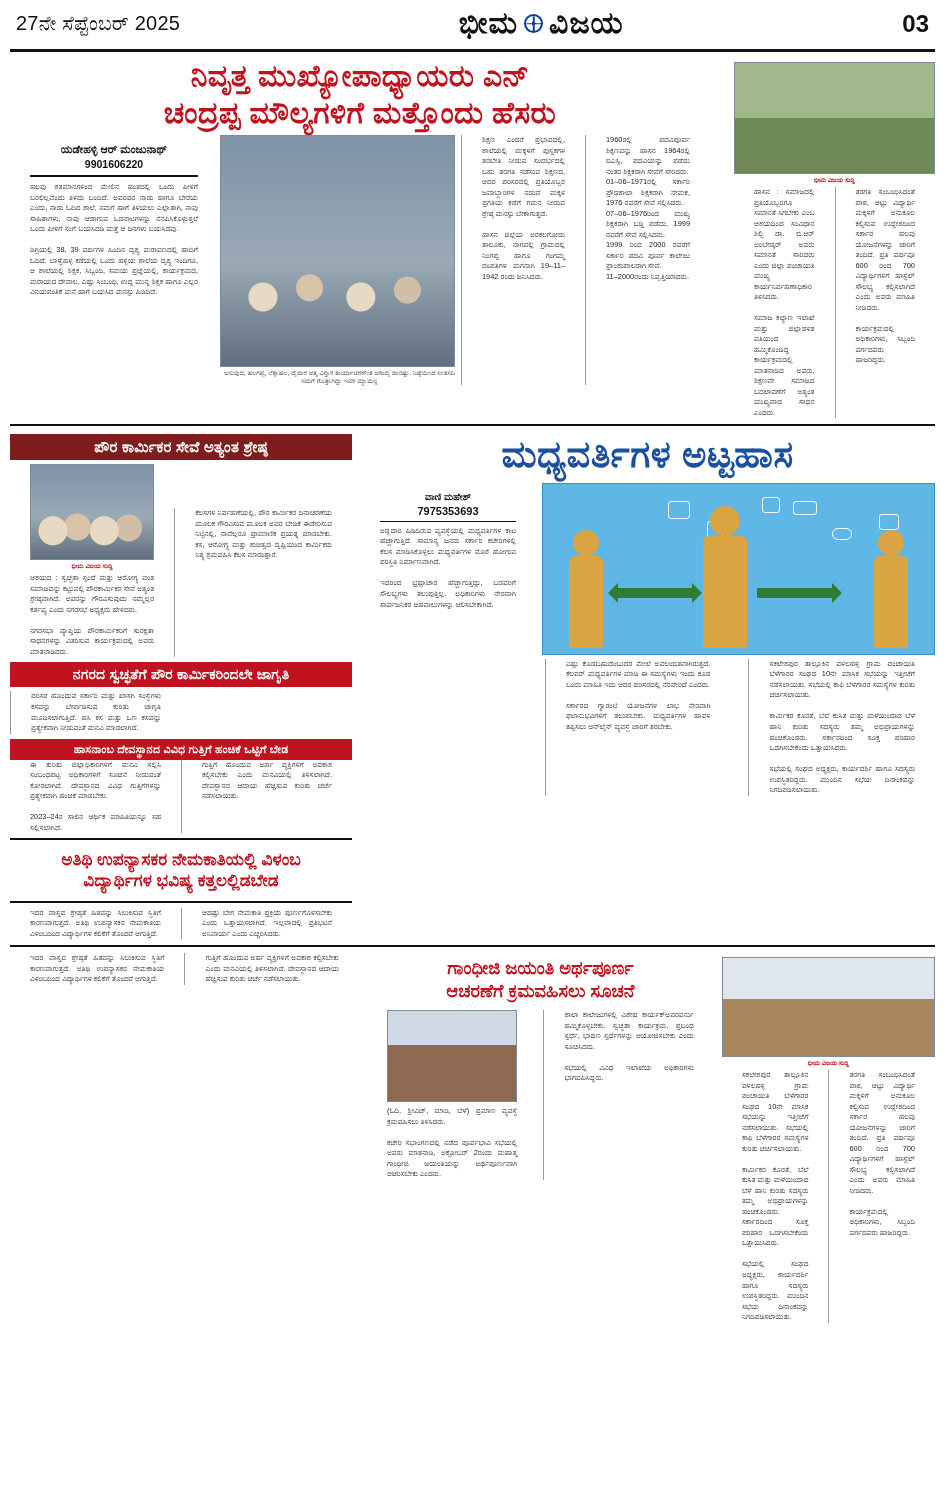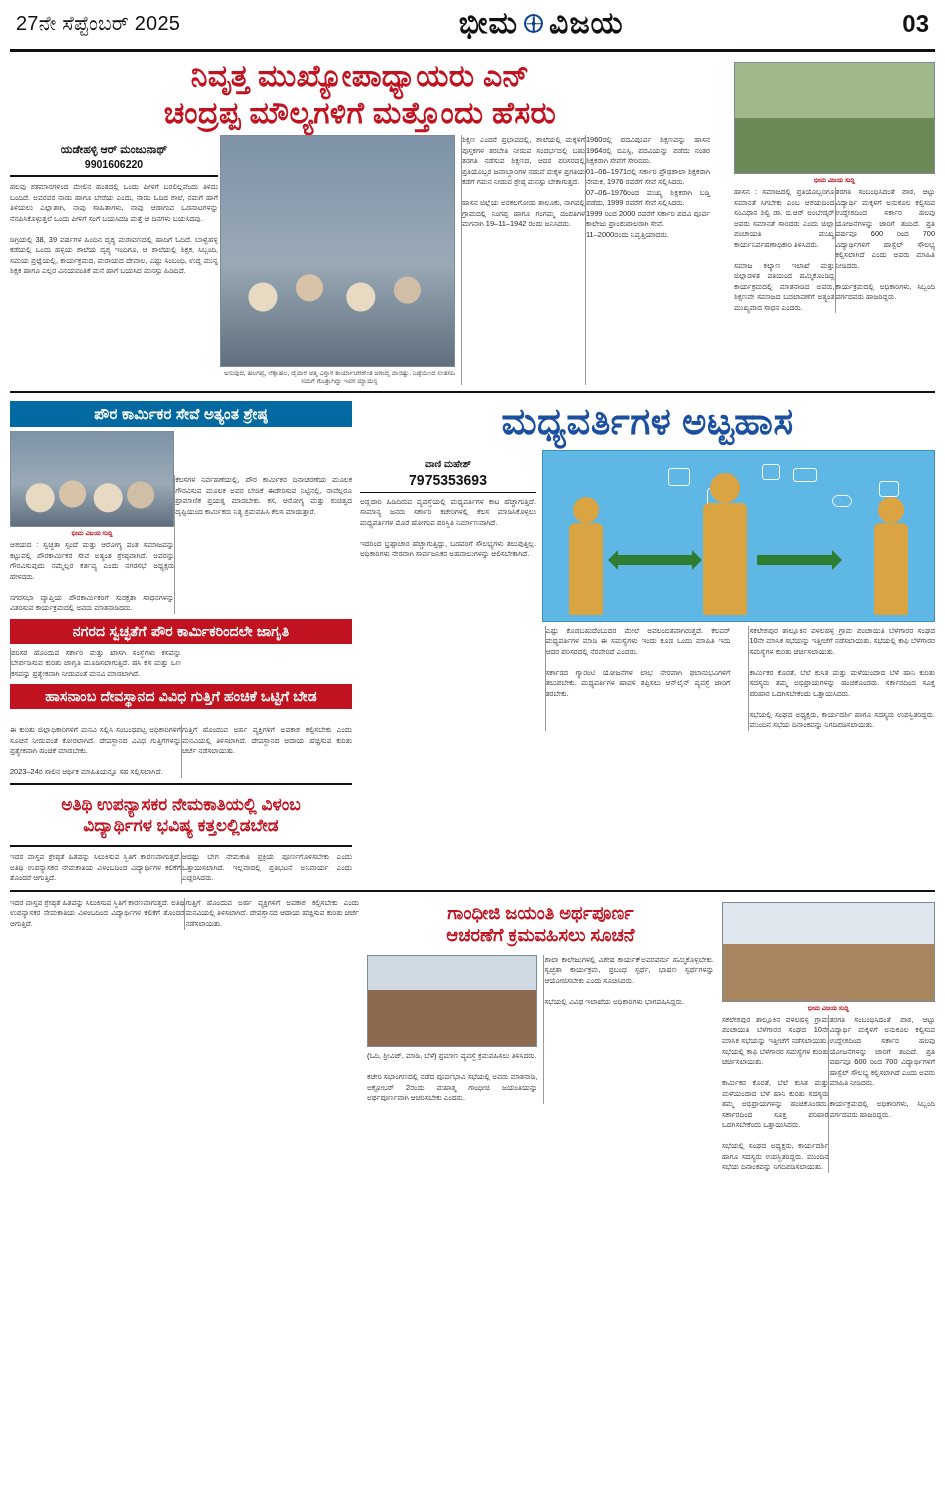--- a/index.html
+++ b/index.html
@@ -35,21 +35,21 @@
   .wheel::after { transform:translate(-50%,-50%) rotate(90deg); }
   .masthead .pageno { font-size:24px; font-weight:bold; }
 
   
   .rule { border-top:1px solid #111; margin:4px 0; }
   .thickrule { border-top:2px solid #111; margin:5px 0; }
   .body-text {
     font-size:7.4px; line-height:1.42; text-align:justify; color:#1a1a1a;
     hyphens:auto; word-break:break-word;
   }
-  .col { padding:0 0; }
+  .col { padding:0 20px; }
   .photo {
     background:linear-gradient(160deg,#b9c7d6,#8fa6bb);
     border:1px solid #7c8a99; position:relative; overflow:hidden;
   }
   .caption { font-size:6.6px; text-align:center; margin-top:2px; color:#333; }
   .credit {
     font-size:6.4px; text-align:center; color:#c1121f; font-weight:bold; margin-top:2px;
   }
 
   
@@ -69,21 +69,21 @@
   
   .rail { width:215px; }
   .rail-head {
     background:#1f7a2e; color:#fff; font-size:13px; font-weight:bold;
     text-align:center; padding:5px 4px; line-height:1.3;
   }
   .rail-head.blue { background:#1d4e9c; }
 
   
   .sec-head-maroon {
-    background:#0369a1; color:#fff; font-weight:bold; text-align:center;
+    background:#7f1d1d; color:#fff; font-weight:bold; text-align:center;
     font-size:15px; padding:4px; letter-spacing:.2px;
   }
   .sec-head-red {
     background:#c1121f; color:#fff; font-weight:bold; text-align:center;
     font-size:14px; padding:4px; letter-spacing:.2px;
   }
   .sec-head-plain {
     color:#c1121f; font-weight:bold; text-align:center; font-size:17px;
     line-height:1.25; padding:4px 2px;
   }
@@ -234,22 +234,22 @@
         </div>
       </div>
 
       <div class="sec-head-red" style="margin-top:5px;">ನಗರದ ಸ್ವಚ್ಛತೆಗೆ ಪೌರ ಕಾರ್ಮಿಕರಿಂದಲೇ ಜಾಗೃತಿ</div>
       <div class="two-col" style="margin-top:4px;">
         <div class="col sep-v">
           <div class="body-text" style="white-space:pre-line;">ಪರಿಸರ ಹೊಂದುವ ಸರ್ಕಾರಿ ಮತ್ತು ಖಾಸಗಿ ಸಂಸ್ಥೆಗಳು ಕಸವನ್ನು ಬೇರ್ಪಡಿಸುವ ಕುರಿತು ಜಾಗೃತಿ ಮೂಡಿಸಲಾಗುತ್ತಿದೆ. ಹಸಿ ಕಸ ಮತ್ತು ಒಣ ಕಸವನ್ನು ಪ್ರತ್ಯೇಕವಾಗಿ ನೀಡುವಂತೆ ಮನವಿ ಮಾಡಲಾಗಿದೆ.</div>
         </div>
       </div>
 
-      <div class="sec-head-red" style="margin-top:5px;font-size:14px;">ಹಾಸನಾಂಬ ದೇವಸ್ಥಾನದ ವಿವಿಧ ಗುತ್ತಿಗೆ ಹಂಚಿಕೆ ಒಟ್ಟಿಗೆ ಬೇಡ</div>
-      <div class="two-col" style="margin-top:16px;">
+      <div class="sec-head-red" style="margin-top:5px;font-size:11px;">ಹಾಸನಾಂಬ ದೇವಸ್ಥಾನದ ವಿವಿಧ ಗುತ್ತಿಗೆ ಹಂಚಿಕೆ ಒಟ್ಟಿಗೆ ಬೇಡ</div>
+      <div class="two-col" style="margin-top:0;">
         <div class="col">
           <div class="body-text" style="white-space:pre-line;">ಈ ಕುರಿತು ಜಿಲ್ಲಾಧಿಕಾರಿಗಳಿಗೆ ಮನವಿ ಸಲ್ಲಿಸಿ ಸಂಬಂಧಪಟ್ಟ ಅಧಿಕಾರಿಗಳಿಗೆ ಸೂಚನೆ ನೀಡುವಂತೆ ಕೋರಲಾಗಿದೆ. ದೇವಸ್ಥಾನದ ವಿವಿಧ ಗುತ್ತಿಗೆಗಳನ್ನು ಪ್ರತ್ಯೇಕವಾಗಿ ಹಂಚಿಕೆ ಮಾಡಬೇಕು.
 
 2023–24ರ ಸಾಲಿನ ಆರ್ಥಿಕ ಮಾಹಿತಿಯನ್ನೂ ಸಹ ಸಲ್ಲಿಸಲಾಗಿದೆ.</div>
         </div>
         <div class="col sep-v">
           <div class="body-text" style="white-space:pre-line;">ಗುತ್ತಿಗೆ ಹೊಂದುವ ಅರ್ಹ ವ್ಯಕ್ತಿಗಳಿಗೆ ಅವಕಾಶ ಕಲ್ಪಿಸಬೇಕು ಎಂದು ಮನವಿಯಲ್ಲಿ ತಿಳಿಸಲಾಗಿದೆ. ದೇವಸ್ಥಾನದ ಆದಾಯ ಹೆಚ್ಚಿಸುವ ಕುರಿತು ಚರ್ಚೆ ನಡೆಸಲಾಯಿತು.</div>
         </div>
       </div>
 
@@ -268,21 +268,21 @@
         </div>
       </div>
     </div>
 
     <div style="width:575px;">
       <div class="big-blue-head">ಮಧ್ಯವರ್ತಿಗಳ ಅಟ್ಟಹಾಸ</div>
 
       <div style="display:flex;gap:6px;margin-top:6px;">
         <div style="width:176px;" class="col">
           <div class="byline" style="font-size:9.5px;">ವಾಣಿ ಮಹೇಶ್</div>
-          <div class="byline-phone" style="font-size:14px;">7975353693</div>
+          <div class="byline-phone" style="font-size:11px;">7975353693</div>
           <div class="rule"></div>
           <div class="body-text" style="white-space:pre-line;">ಅಡ್ಡದಾರಿ ಹಿಡಿದಿರುವ ವ್ಯವಸ್ಥೆಯಲ್ಲಿ ಮಧ್ಯವರ್ತಿಗಳ ಕಾಟ ಹೆಚ್ಚಾಗುತ್ತಿದೆ. ಸಾಮಾನ್ಯ ಜನರು ಸರ್ಕಾರಿ ಕಚೇರಿಗಳಲ್ಲಿ ಕೆಲಸ ಮಾಡಿಸಿಕೊಳ್ಳಲು ಮಧ್ಯವರ್ತಿಗಳ ಮೊರೆ ಹೋಗುವ ಪರಿಸ್ಥಿತಿ ನಿರ್ಮಾಣವಾಗಿದೆ.
 
 ಇದರಿಂದ ಭ್ರಷ್ಟಾಚಾರ ಹೆಚ್ಚಾಗುತ್ತಿದ್ದು, ಬಡವರಿಗೆ ಸೌಲಭ್ಯಗಳು ತಲುಪುತ್ತಿಲ್ಲ. ಅಧಿಕಾರಿಗಳು ನೇರವಾಗಿ ಸಾರ್ವಜನಿಕರ ಅಹವಾಲುಗಳನ್ನು ಆಲಿಸಬೇಕಾಗಿದೆ.</div>
         </div>
 
         <div style="width:393px;">
           <div class="illus">
 
             <div class="sq" style="left:32%;top:10%;width:22px;height:18px;"></div>

